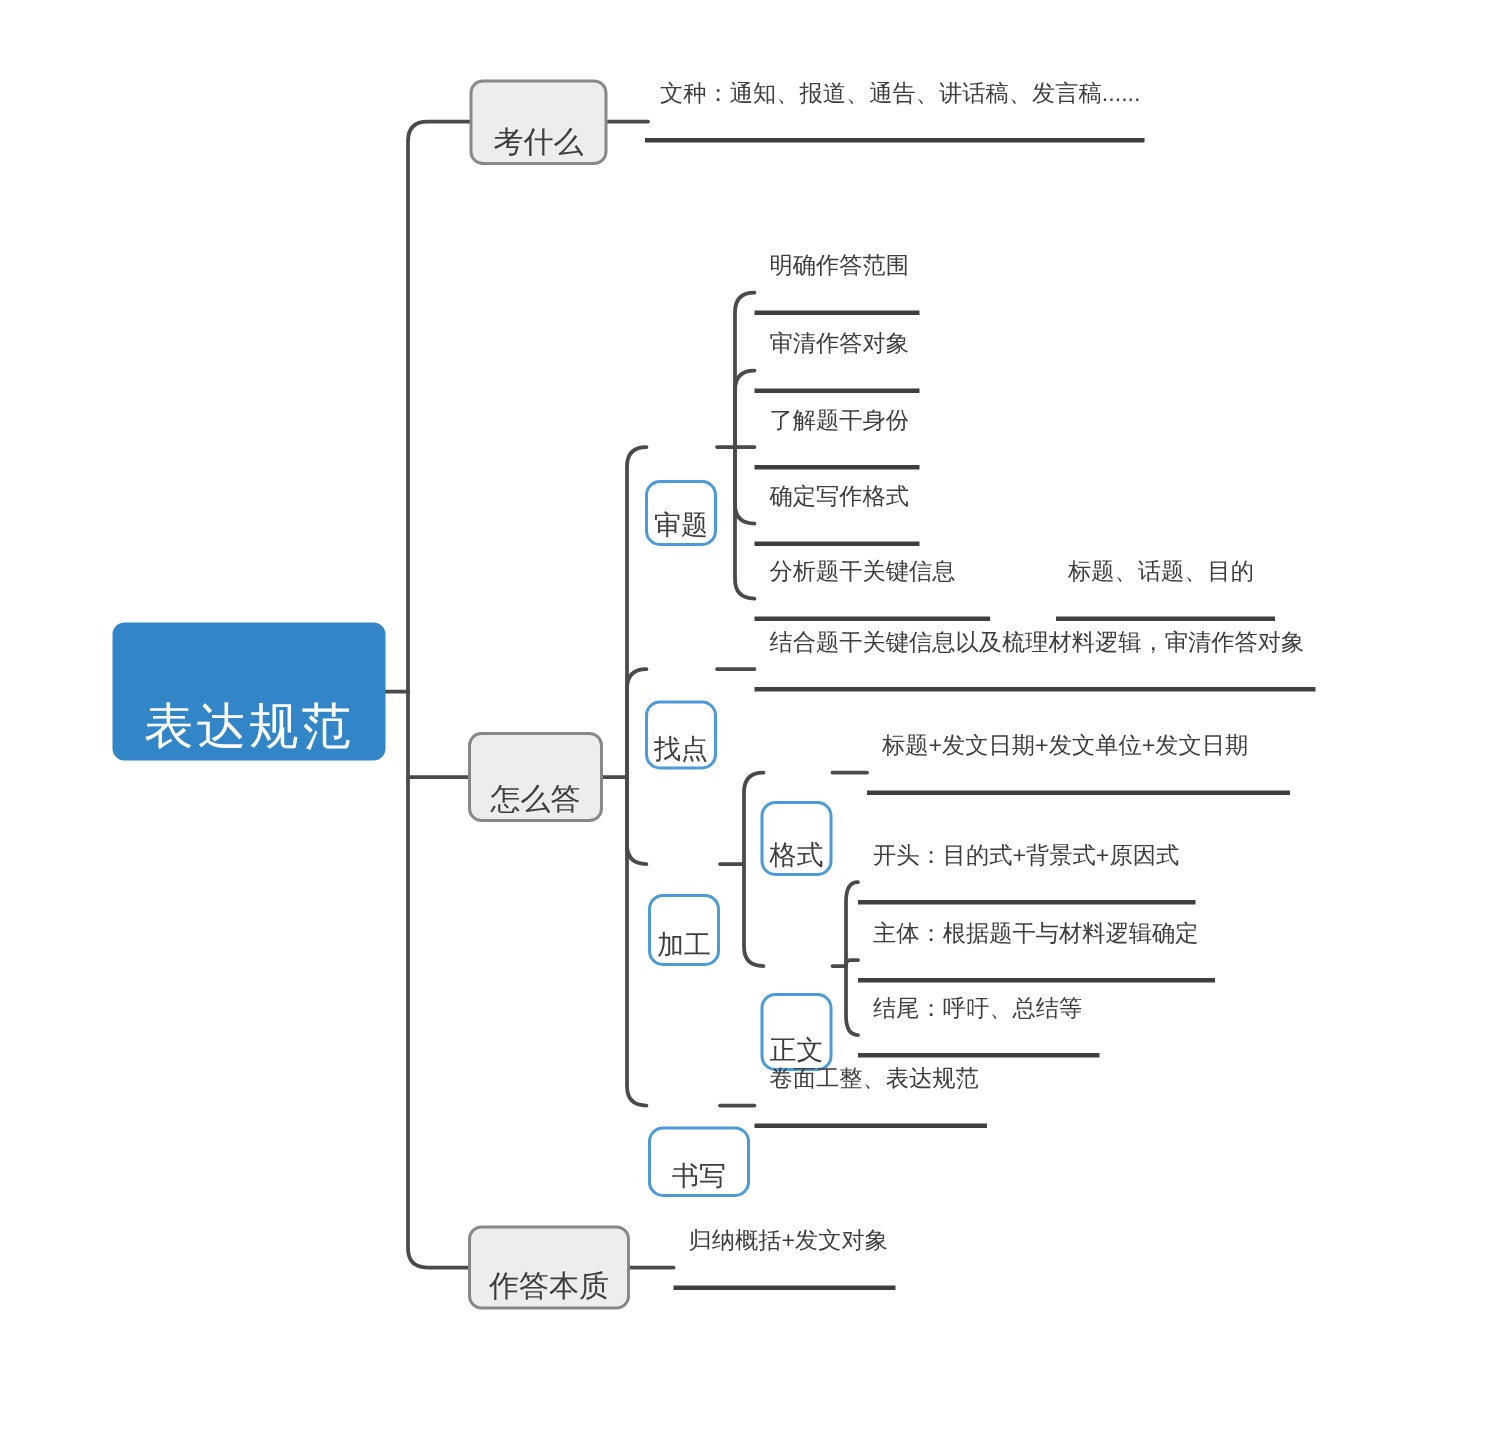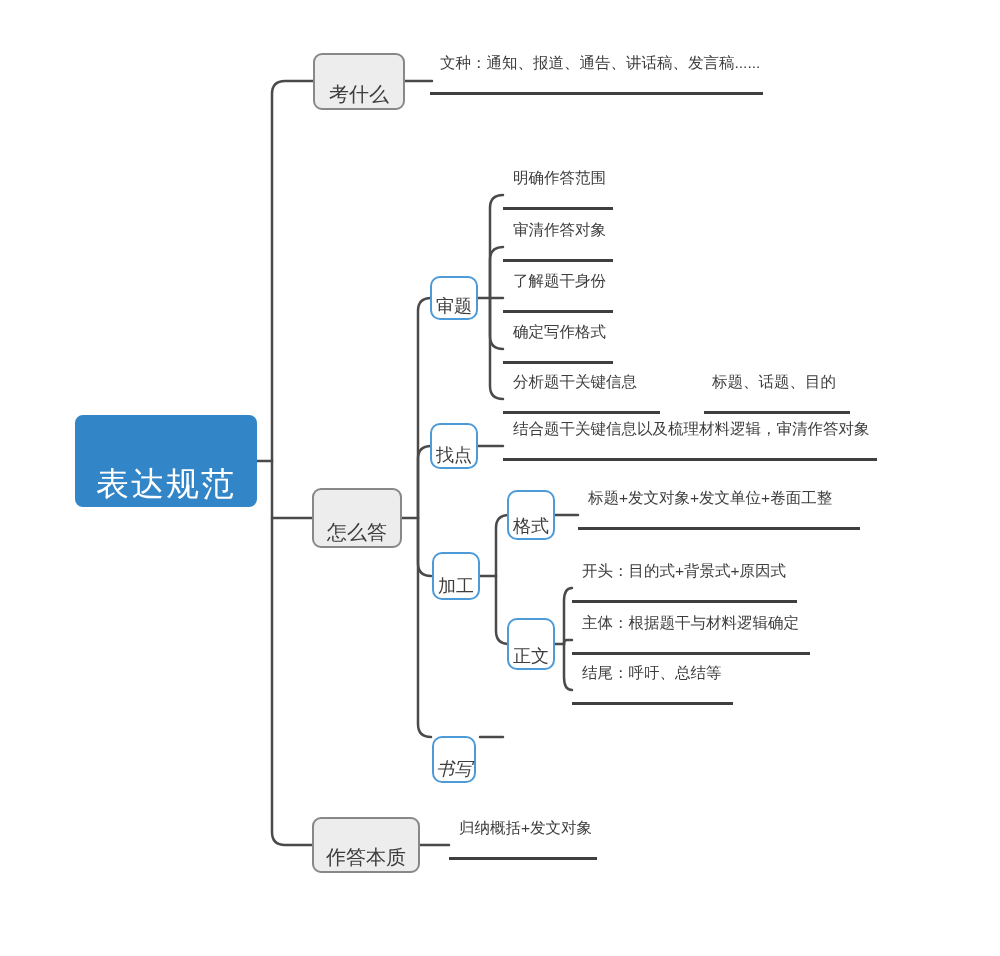--- a/index.html
+++ b/index.html
@@ -9,21 +9,21 @@
   #connectors{position:absolute;left:0;top:0;width:1000px;height:956px;}
   #connectors path{stroke:var(--line);stroke-width:2.5;fill:none;stroke-linecap:round;}
 
   .node{position:absolute;display:flex;align-items:flex-end;justify-content:center;
         box-sizing:border-box;color:var(--text);}
   .root{background:var(--root-bg);color:var(--root-text);border-radius:8px;
         font-size:33px;letter-spacing:2px;}
   .gray{background:var(--gray-fill);border:2px solid var(--gray-border);
         border-radius:9px;font-size:20px;}
   .blue{background:#ffffff;border:2.5px solid var(--blue-border);
-        border-radius:10px;font-size:18px;}
+        border-radius:10px;font-size:18px;margin-top:44px;}
 
   .leaf{position:absolute;box-sizing:border-box;white-space:nowrap;
         border-bottom:3px solid var(--underline);
         padding:0 0 18px 10px;font-size:15.5px;line-height:22px;color:var(--text);}
   .leaf.tight{padding-left:8px;margin-left:40px;}
 </style>
 </head>
 <body>
 
 <div id="canvas">
@@ -73,21 +73,21 @@
 
   <div class="node blue" style="left:430px;top:276px;width:48px;height:44px;">
     <span>审题</span>
   </div>
   <div class="node blue" style="left:430px;top:423px;width:48px;height:46px;">
     <span>找点</span>
   </div>
   <div class="node blue" style="left:432px;top:552px;width:48px;height:48px;">
     <span>加工</span>
   </div>
-  <div class="node blue" style="left:432px;top:736px;width:44px;height:47px;font-style:italic;">
+  <div class="node blue" style="left:432px;top:707px;width:68px;height:47px;">
     <span>书写</span>
   </div>
   <div class="node blue" style="left:507px;top:490px;width:48px;height:50px;">
     <span>格式</span>
   </div>
   <div class="node blue" style="left:507px;top:618px;width:48px;height:52px;">
     <span>正文</span>
   </div>
 
   <div class="leaf" style="left:430px;top:52px;width:333px;">
@@ -111,31 +111,34 @@
   </div>
   <div class="leaf tight" style="left:664px;top:371px;width:146px;">
     <span>标题、话题、目的</span>
   </div>
 
   <div class="leaf" style="left:503px;top:418px;width:374px;">
     <span>结合题干关键信息以及梳理材料逻辑，审清作答对象</span>
   </div>
 
   <div class="leaf" style="left:578px;top:487px;width:282px;">
-    <span>标题+发文对象+发文单位+卷面工整</span>
+    <span>标题+发文日期+发文单位+发文日期</span>
   </div>
 
   <div class="leaf" style="left:572px;top:560px;width:225px;">
     <span>开头：目的式+背景式+原因式</span>
   </div>
   <div class="leaf" style="left:572px;top:662px;width:161px;">
     <span>结尾：呼吁、总结等</span>
   </div>
   <div class="leaf" style="left:572px;top:612px;width:238px;">
     <span>主体：根据题干与材料逻辑确定</span>
   </div>
 
+  <div class="leaf" style="left:503px;top:709px;width:155px;">
+    <span>卷面工整、表达规范</span>
+  </div>
 
   <div class="leaf" style="left:449px;top:817px;width:148px;">
     <span>归纳概括+发文对象</span>
   </div>
 
 </div>
 
 </body></html>

